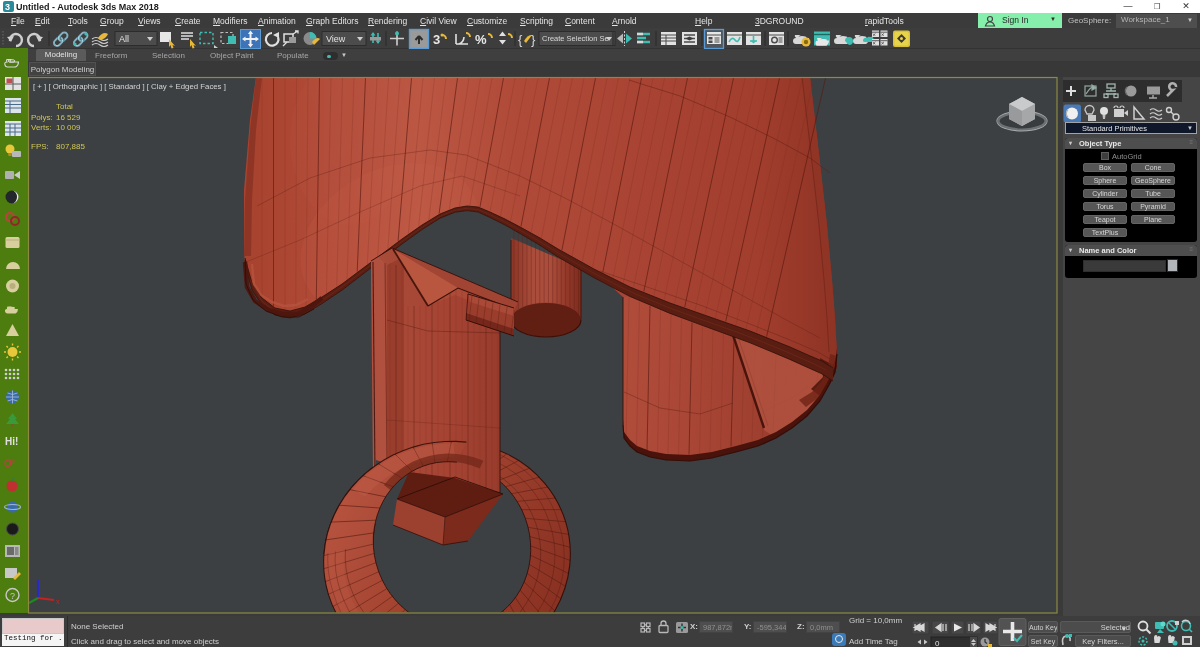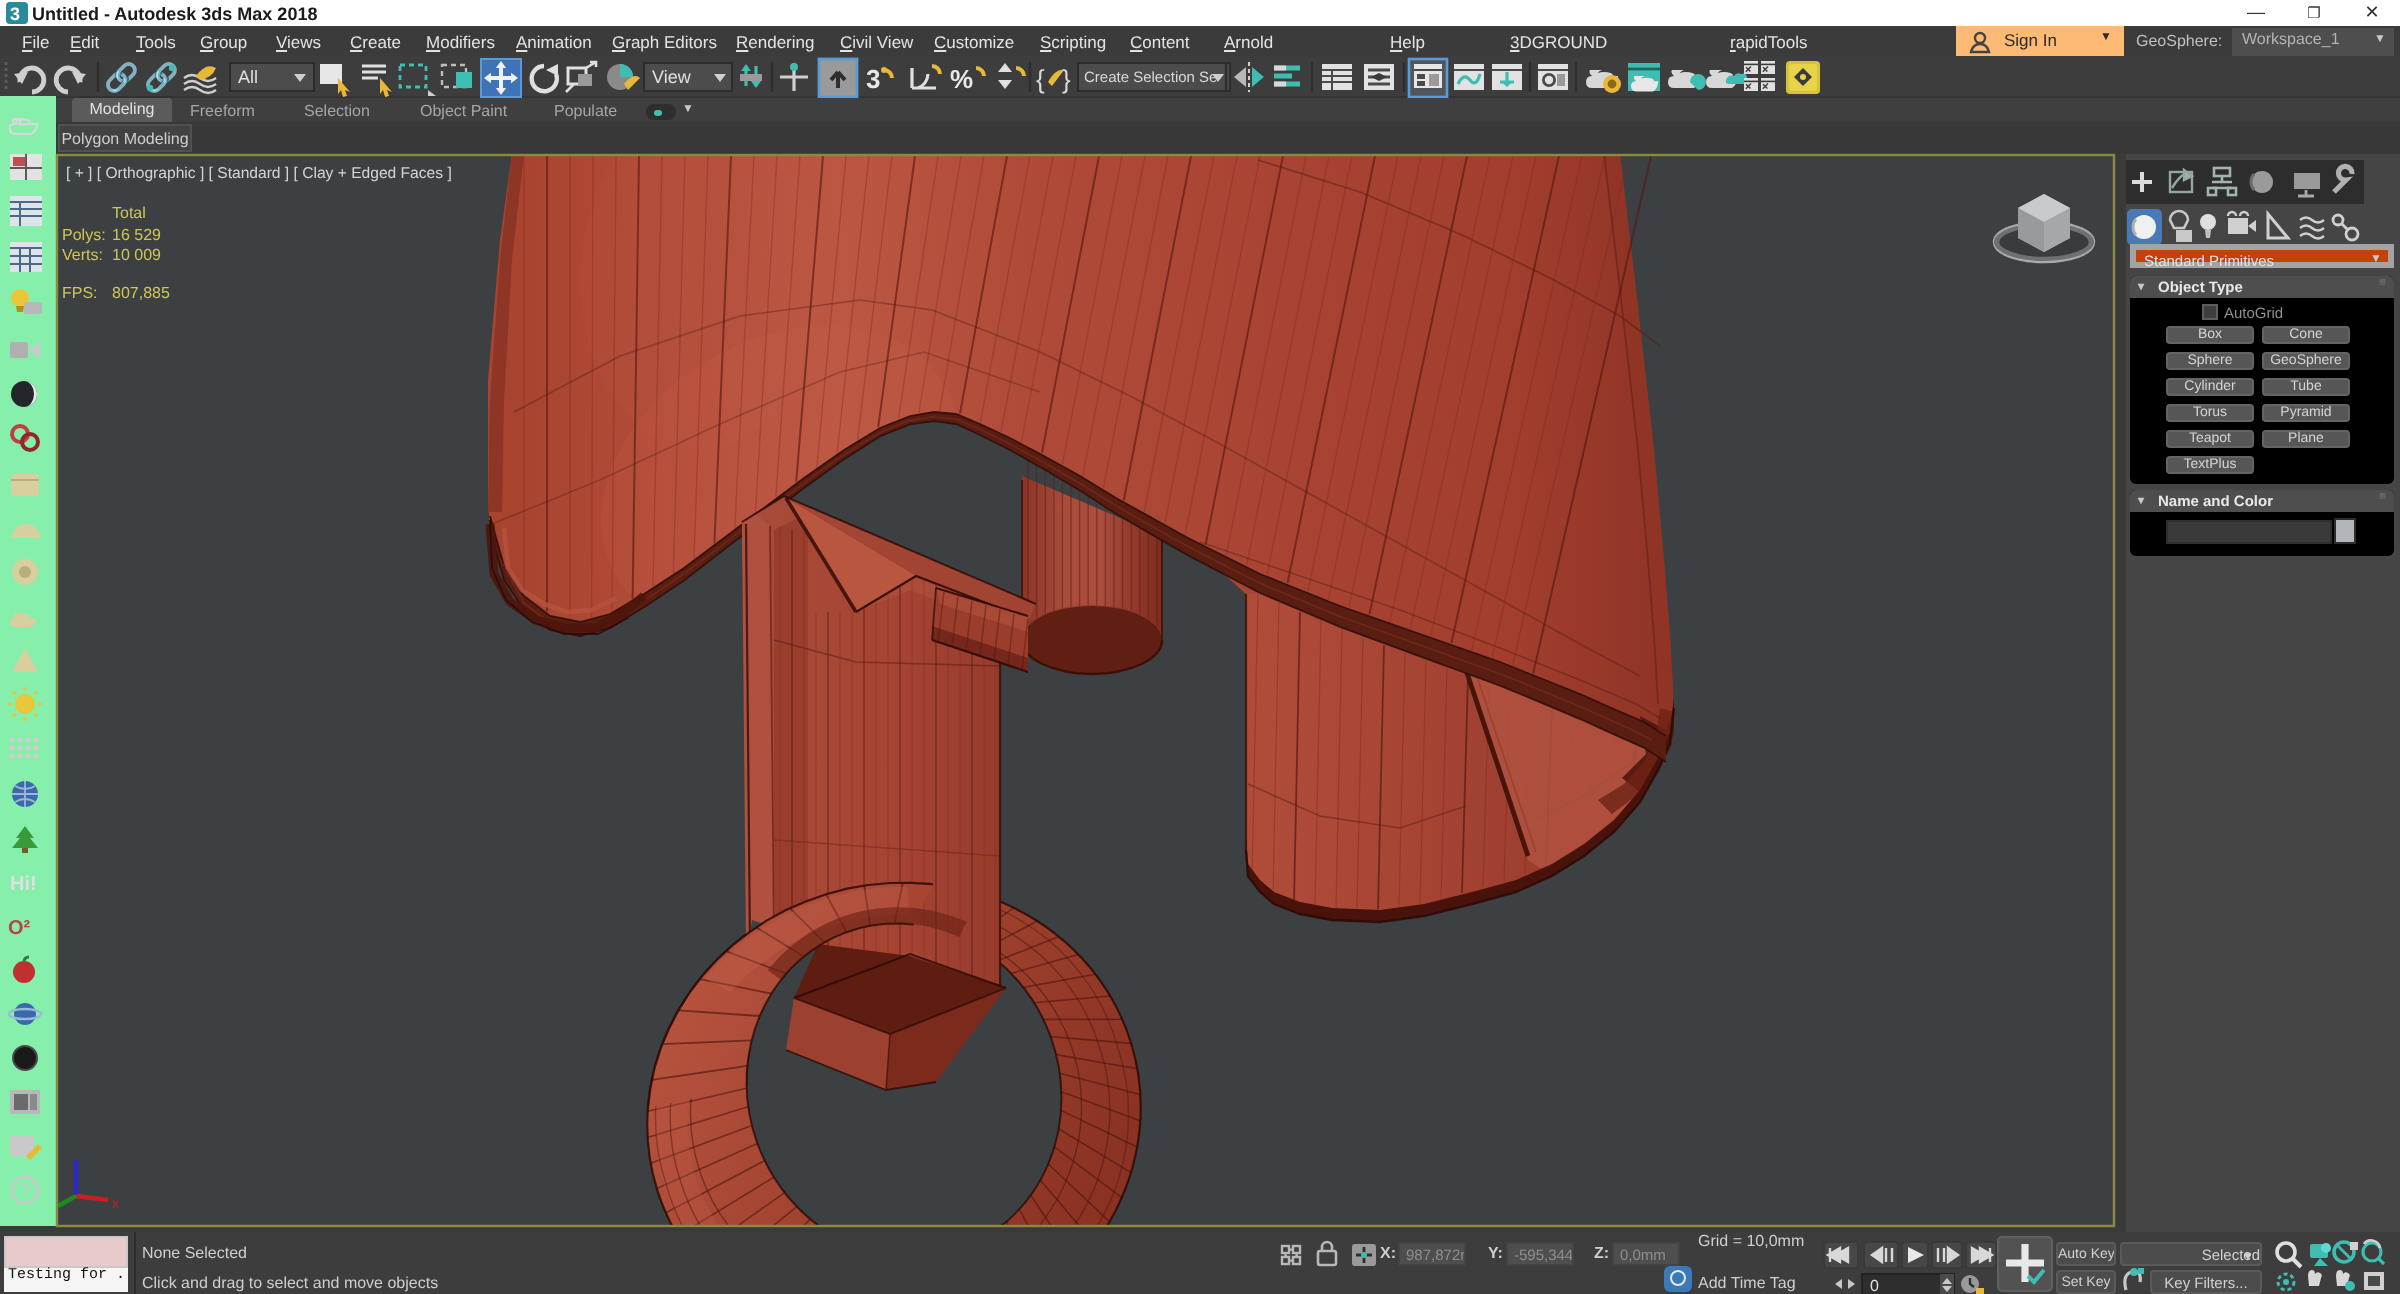--- a/index.html
+++ b/index.html
@@ -10,37 +10,37 @@
 .mi{position:absolute;top:3px}
 .mi u{text-decoration:underline}
 #toolbarbg{position:absolute;left:0;top:28px;width:1200px;height:21px;background:#3d3d3d;border-bottom:1px solid #333}
 #ribbonrow{position:absolute;left:0;top:49px;width:1200px;height:12px;background:#3f3f3f}
 #tabModeling{position:absolute;left:36px;top:0px;width:50px;height:12px;background:#5b5b5b;color:#e2e2e2;font-size:8px;text-align:center;line-height:12px;border-radius:2px 2px 0 0}
 .tab{position:absolute;top:2px;color:#a6a6a6;font-size:8px}
 #ribbonoval{position:absolute;left:323px;top:3px;width:15px;height:8px;background:#2e2e2e;border-radius:4px}
 #ribbonoval i{position:absolute;left:4px;top:2.5px;width:4px;height:3px;background:#3fbdb2;border-radius:2px}
 #pmbar{position:absolute;left:0;top:61px;width:1200px;height:16px;background:#383838}
 #pmbtn{position:absolute;left:29px;top:1px;width:67px;height:14px;background:#424242;border:1px solid #515151;color:#cfcfcf;font-size:8px;text-align:center;line-height:13px}
-#lefttools{position:absolute;left:0;top:48px;width:28px;height:565px;background:#86efac}
+#lefttools{position:absolute;left:0;top:48px;width:28px;height:565px;background:#4d7c0f}
 #rightpanel{position:absolute;left:1063px;top:77px;width:137px;height:540px;background:#454545;font-family:"Liberation Sans",sans-serif}
-#rpdrop{position:absolute;left:2px;top:45px;width:132px;height:12px;background:#c2410c;border:3px solid #a3a3a3;color:#e2e2e2;font-size:7.5px;padding:1px 0 0 4px}
+#rpdrop{position:absolute;left:2px;top:45px;width:132px;height:12px;background:#0f172a;border:1px solid #a3a3a3;color:#e2e2e2;font-size:7.5px;padding:1px 0 0 16px}
 #rpdrop .dd{position:absolute;right:3px;top:2px;font-size:6px;color:#c8c8c8}
 .rollout{position:absolute;left:2px;width:132px;background:#000000;border-radius:3px}
 .rhead{position:absolute;left:0;top:0;width:132px;height:11px;background:#4e4e4e;border-radius:3px 3px 0 0;color:#e8e8e8;font-size:7.5px;font-weight:bold;padding:1px 0 0 14px}
 .rarr{position:absolute;left:4px;top:1px;font-size:6px;color:#c8c8c8}
 .rpin{position:absolute;right:4px;top:1px;font-size:6px;color:#7a7a7a;font-weight:normal}
 .bgrid{position:absolute;left:18px;top:25px;width:96px;display:grid;grid-template-columns:44px 44px;grid-column-gap:4px;grid-row-gap:4px}
 .obtn{height:9px;background:#565656;border:1px solid #646464;border-radius:2px;color:#d5d5d5;font-size:7px;text-align:center;line-height:8px;white-space:nowrap;overflow:visible}
 #botbar{position:absolute;left:0;top:616px;width:1200px;height:31px;background:#3d3d3d;font-family:"Liberation Sans",sans-serif}
 .bt{position:absolute;color:#cfcfcf;font-size:8px;white-space:nowrap}
 .xfield{position:absolute;top:5px;height:12px;background:#4e4e4e;border:1px solid #434343;color:#8f8f8f;font-size:7.5px;padding:1px 0 0 3px;overflow:hidden;white-space:nowrap}
 .gbtn{position:absolute;height:12px;background:#4c4c4c;border:1px solid #5a5a5a;border-radius:2px;color:#d2d2d2;font-size:7.5px;text-align:center;line-height:11px;white-space:nowrap;overflow:hidden}
 #listener1{position:absolute;left:2px;top:2px;width:62px;height:16px;background:#e8caca;border:1px solid #c8c8c8}
 #listener2{position:absolute;left:2px;top:18px;width:62px;height:12px;background:#f5f5f5;color:#111;font-family:"Liberation Mono",monospace;font-size:7.5px;padding-left:2px}
-#signin{position:absolute;left:978px;top:13px;width:84px;height:15px;background:#fdba74;color:#2a2a2a;font-size:8.5px}
+#signin{position:absolute;left:978px;top:13px;width:84px;height:15px;background:#86efac;color:#2a2a2a;font-size:8.5px}
 #wslab{position:absolute;left:1068px;top:16px;color:#c0c0c0;font-size:8px}
 #wsdrop{position:absolute;left:1116px;top:13.5px;width:81px;height:14px;background:#4e4e4e;color:#b4b4b4;font-size:8px;padding:1.5px 0 0 5px}
 .winbtn{position:absolute;top:0px;color:#333;font-size:9px;width:20px;text-align:center}
 </style></head>
 <body>
 <div id="app">
 <div id="titlebar">
   <svg width="13" height="13" viewBox="0 0 13 13" style="position:absolute;left:2px;top:0px">
         <rect x="1" y="1" width="11" height="11" rx="2" fill="#2a8a9a"></rect>
         <text x="3" y="10" font-size="9" font-weight="bold" fill="#fff" font-family="Liberation Sans, sans-serif">3</text>

